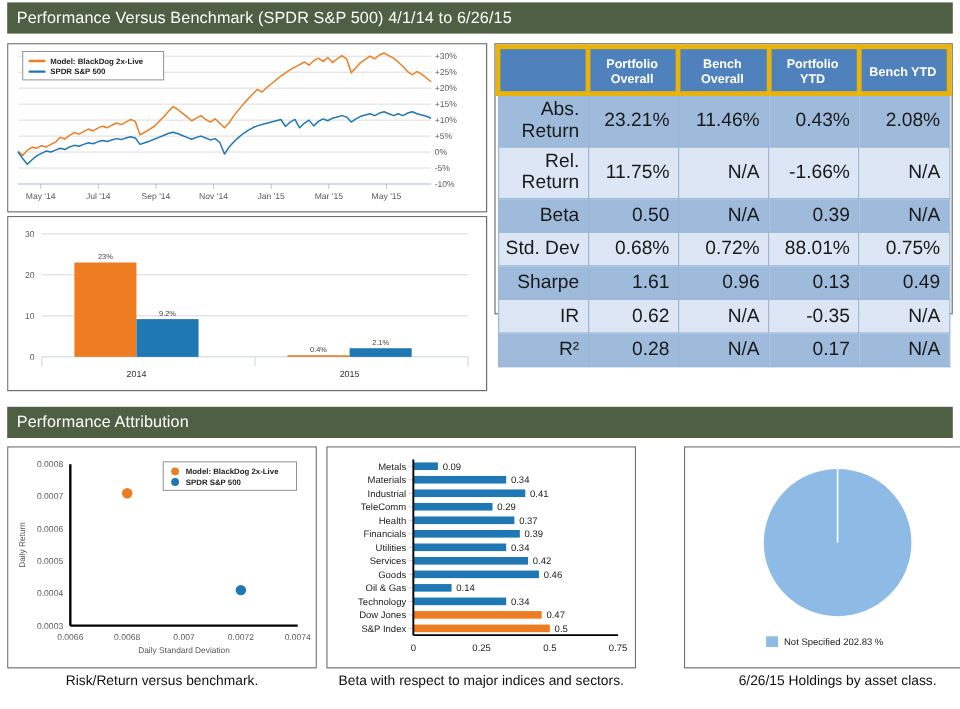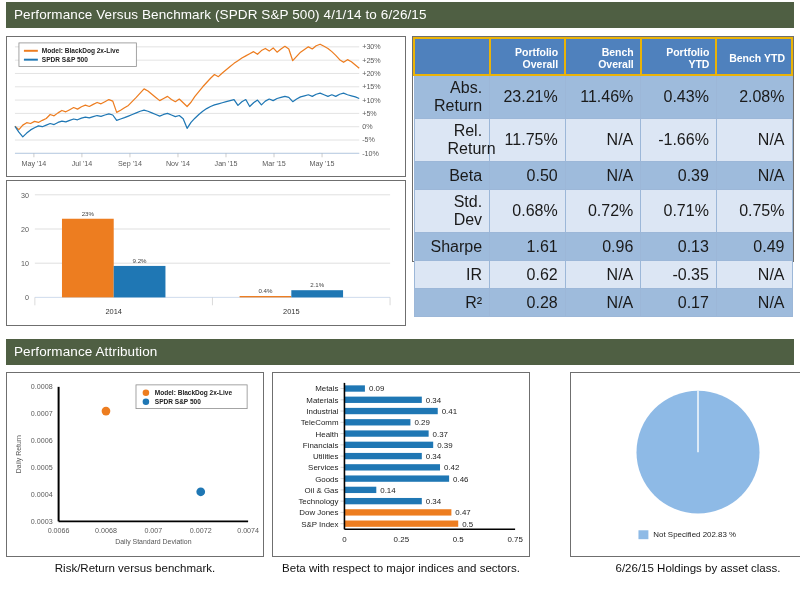--- a/index.html
+++ b/index.html
@@ -41,38 +41,37 @@
     border-collapse: collapse;
     font-size: 12.5px;
     color: #1a1a1a;
     table-layout: fixed;
   }
   table.stats th {
     background: #4f81bd;
     color: #ffffff;
     font-size: 10.5px;
     font-weight: bold;
-    text-align: right;
     padding: 7px 6px 4px 4px;
     height: 26px;
-    border: 2px solid #eab308;
+    border: 4px solid #eab308;
   }
   table.stats th.corner { background:#4f81bd; border-right:1px solid #4f81bd; }
   table.stats td {
     text-align: right;
     padding: 3px 7px 3px 4px;
     border: 1px solid #9cb7d8;
     font-size: 16px;
     height: 28px;
   }
   tr.odd td  { background: #9ebbdc; }
   tr.even td { background: #dce6f4; }
   td.rowlabel { font-weight: normal; }
   tr.odd td.rowlabel  { background: #9ebbdc; }
-  tr.even td.rowlabel { background: #dce6f4; padding-left: 33px; }
+  tr.even td.rowlabel { background: #dce6f4; }
 
   
   #scatterpanel { left: 6px;   top: 372px; width: 258px; height: 185px; }
   #betapanel    { left: 272px; top: 372px; width: 258px; height: 185px; }
   #piepanel     { left: 538px; top: 372px; width: 256px; height: 185px; margin-left: 32px; }
 
   .caption {
     position: absolute;
     top: 562px;
     font-size: 11.5px;
@@ -220,21 +219,21 @@
             <td class="rowlabel">Beta</td>
             <td>0.50</td>
             <td>N/A</td>
             <td>0.39</td>
             <td>N/A</td>
           </tr>
           <tr class="even">
             <td class="rowlabel">Std. Dev</td>
             <td>0.68%</td>
             <td>0.72%</td>
-            <td>0.71%</td>
+            <td>88.01%</td>
             <td>0.75%</td>
           </tr>
           <tr class="odd">
             <td class="rowlabel">Sharpe</td>
             <td>1.61</td>
             <td>0.96</td>
             <td>0.13</td>
             <td>0.49</td>
           </tr>
           <tr class="even">

